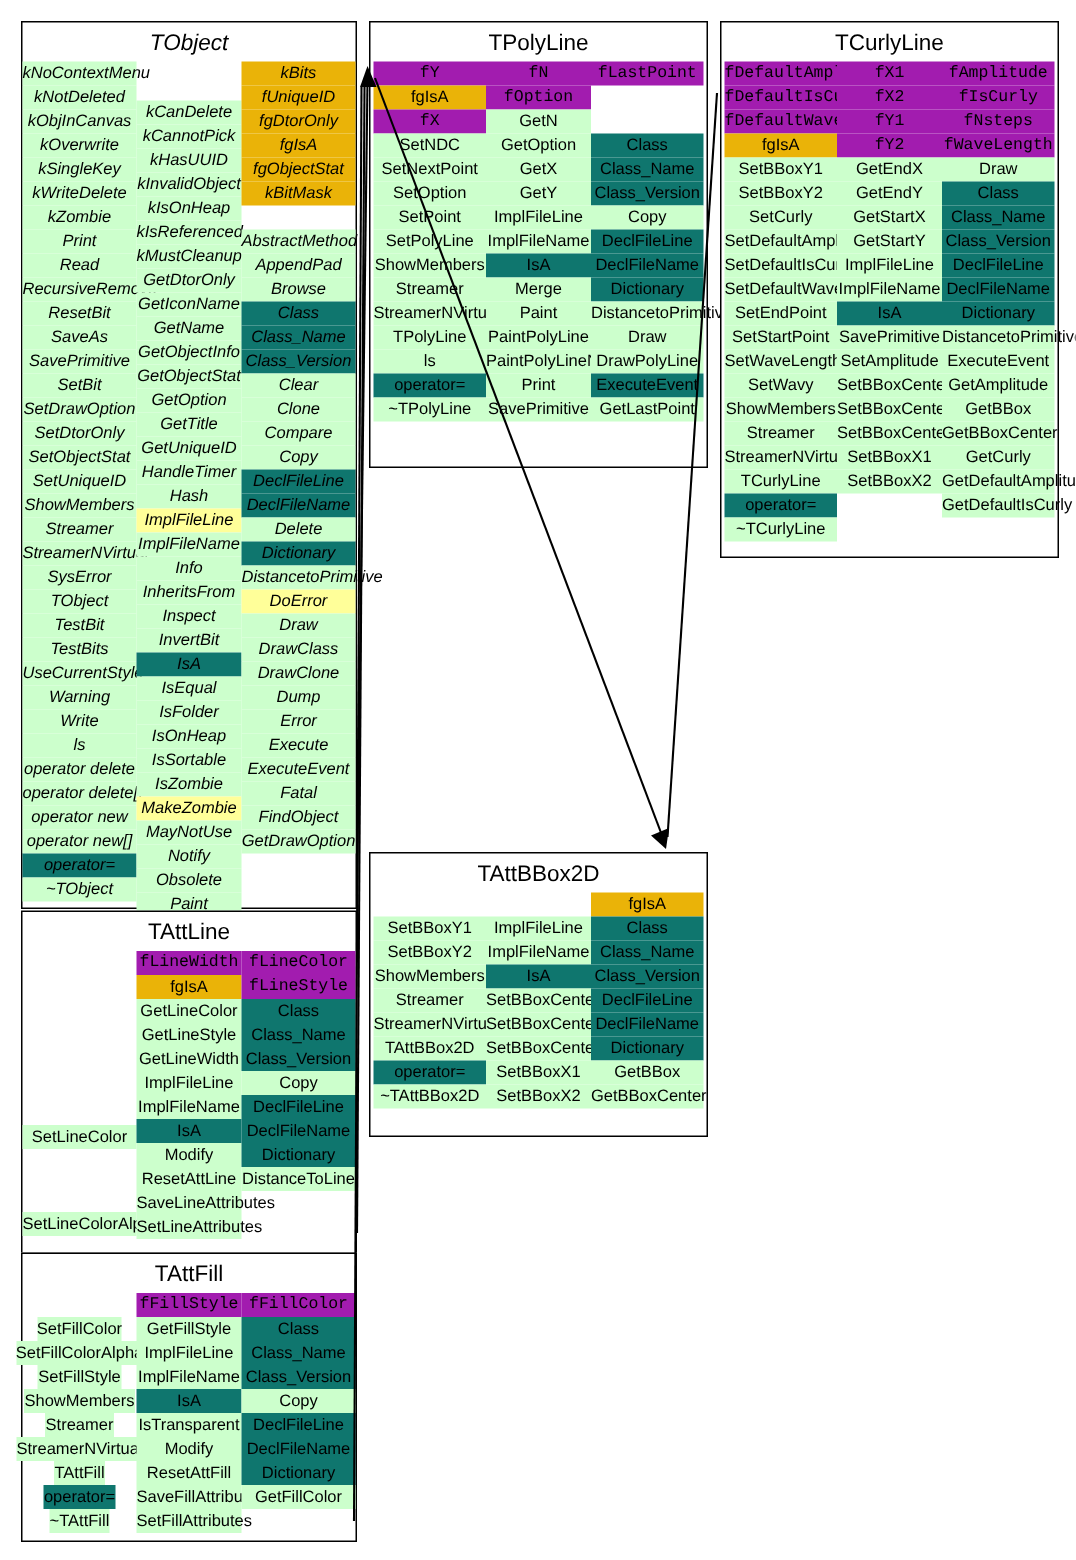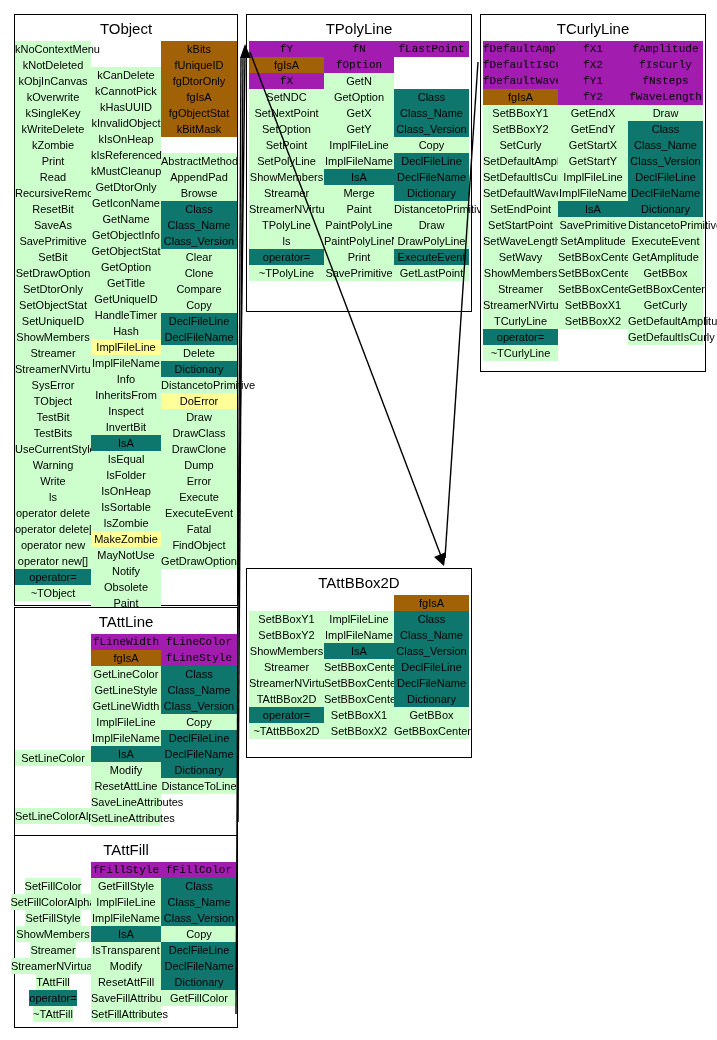--- a/index.html
+++ b/index.html
@@ -56,42 +56,42 @@
     height: 16px;
     line-height: 16px;
     font-size: 11px;
     text-align: center;
     color: #000000;
     white-space: nowrap;
     overflow: visible;
     box-sizing: border-box;
   }
   .c-green  { background: #ccffcc; }
-  .c-pink   { background: #a16207; }
+  .c-pink   { background: #eab308; }
   .c-yellow { background: #a21caf; font-family: Liberation Mono, monospace; }
   .c-gray   { background: #0f766e; }
   .c-orange { background: #ffff99; }
   .cell.c-none { background: transparent; }
 </style>
 </head>
 <body>
 
 <div class="canvas">
 
   <svg class="arrows" viewBox="0 0 717 1040">
     <path d="M 238 597 L 245 54" stroke="#000000" stroke-width="1.4" fill="none"></path>
     <polygon points="245,44 240,58 251,58" fill="#000000"></polygon>
     <path d="M 238 822 L 243 58" stroke="#000000" stroke-width="1.4" fill="none"></path>
     <path d="M 236 1014 L 241 58" stroke="#000000" stroke-width="1.4" fill="none"></path>
     <path d="M 250 52 L 441 556" stroke="#000000" stroke-width="1.4" fill="none"></path>
     <polygon points="444,566 446,552 434,557" fill="#000000"></polygon>
     <path d="M 478 62 L 445 558" stroke="#000000" stroke-width="1.4" fill="none"></path>
   </svg>
 
-  <div class="cls" style="left:14px; top:14px; width:224px; height:592px;">
+  <div class="cls" style="left:14px; top:14px; width:224px; height:592px;font-style:italic;">
     <div class="cls-title">TObject</div>
     <div class="cols">
       <div class="col" style="width:76px;">
         <div class="cell c-green">kNoContextMenu</div>
         <div class="cell c-green">kNotDeleted</div>
         <div class="cell c-green">kObjInCanvas</div>
         <div class="cell c-green">kOverwrite</div>
         <div class="cell c-green">kSingleKey</div>
         <div class="cell c-green">kWriteDelete</div>
         <div class="cell c-green">kZombie</div>

